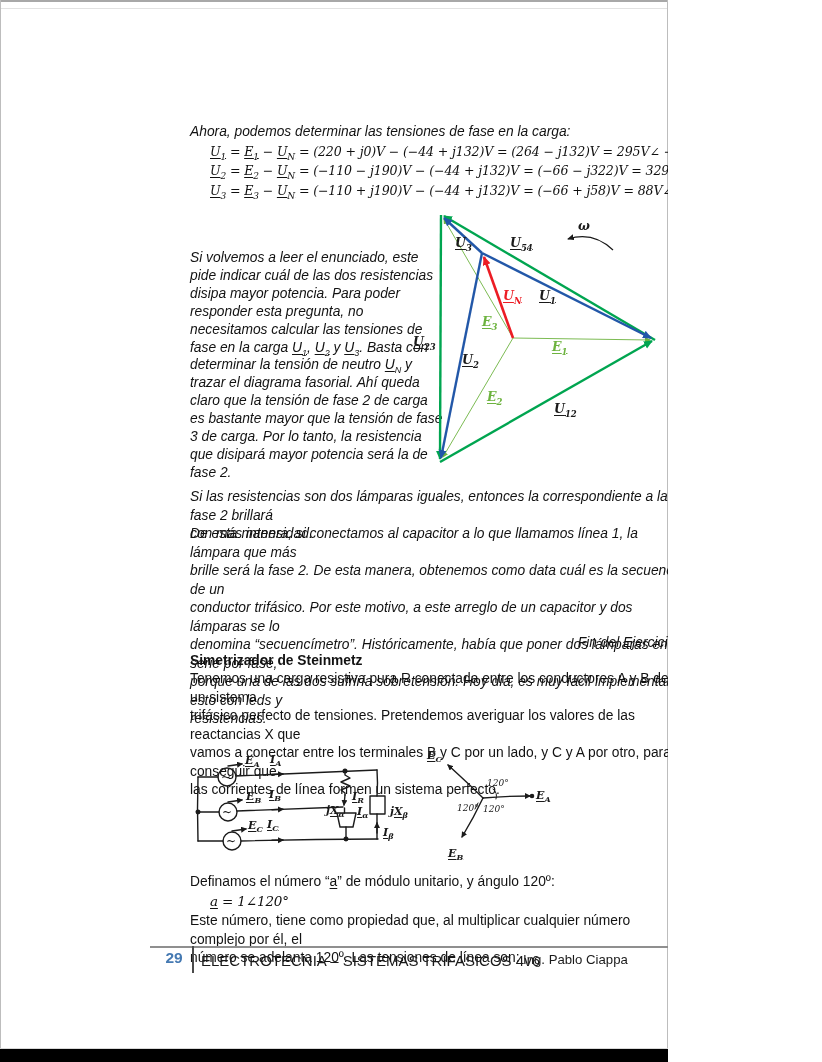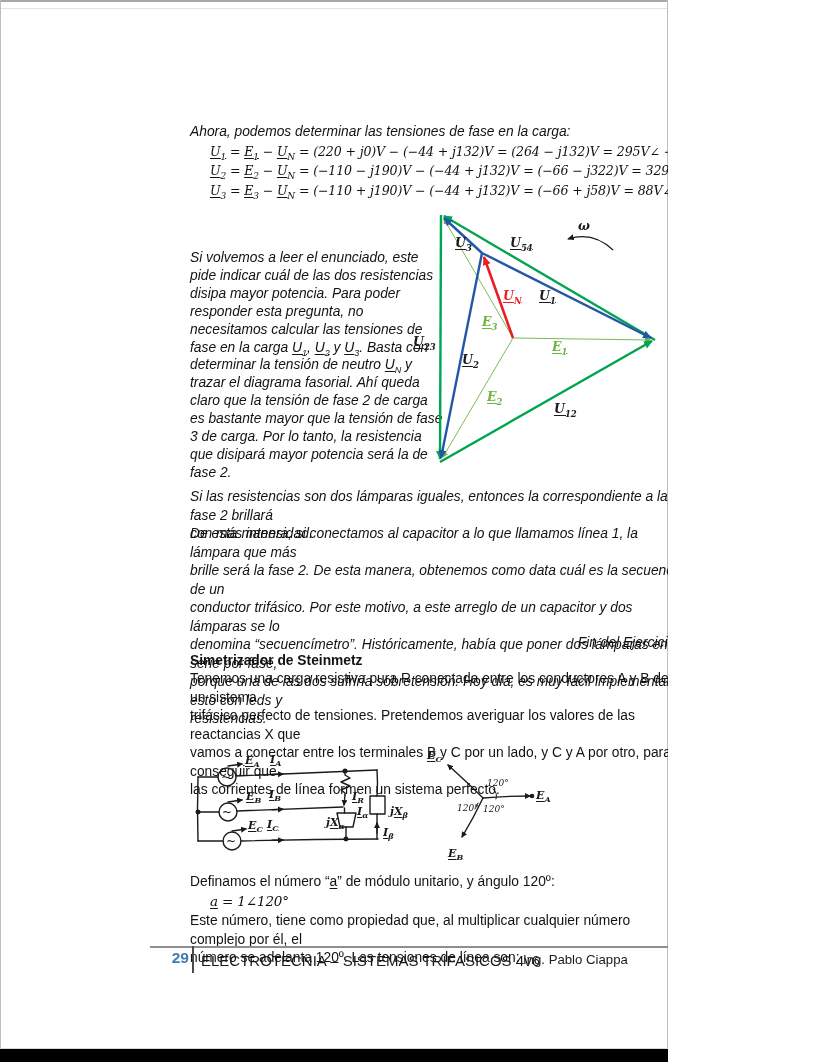--- a/index.html
+++ b/index.html
@@ -28,21 +28,21 @@
   .fas-label sub{font-size:8.5px;}
   
   .hand{position:absolute;font-family:"DejaVu Serif",serif;font-style:italic;font-weight:bold;
         font-size:11px;line-height:12px;color:#161616;}
   .hand sub{font-size:8px;}
   .hand.deg{font-size:9px;font-weight:normal;text-decoration:none;}
   .c-ink{color:#1a1a1a;} .c-red{color:#EC1C24;} .c-lightgreen{color:#6DB33F;}
 
   
   #footer-line{position:absolute;top:946px;left:150px;width:524px;height:2px;background:#8f8f8f;}
-  #footer-num{position:absolute;top:949px;left:159px;width:30px;text-align:right;
+  #footer-num{position:absolute;top:949px;left:159px;width:30px;text-align:center;
               font-weight:bold;font-size:15.5px;color:#4579B2;}
   #footer-vbar{position:absolute;top:946px;left:192px;width:2px;height:27px;background:#4a4a4a;}
   #footer-title{position:absolute;top:952px;left:201px;font-size:15px;color:#1a1a1a;}
   #footer-author{position:absolute;top:952px;left:523px;font-size:13.2px;color:#1a1a1a;}
 </style>
 </head>
 <body>
 
 <div id="page">
   <div id="edge-top"></div>
@@ -179,21 +179,21 @@
       </g>
     </svg>
     <div id="hand-labels">
         <span class="hand c-ink" style="left: 55px; top: 10px;"><span class="sym">E<sub>A</sub></span></span>
         <span class="hand c-ink" style="left: 80px; top: 9px;"><span class="sym">I<sub>A</sub></span></span>
         <span class="hand c-ink" style="left: 56px; top: 46px;"><span class="sym">E<sub>B</sub></span></span>
         <span class="hand c-ink" style="left: 79px; top: 44px;"><span class="sym">I<sub>B</sub></span></span>
         <span class="hand c-ink" style="left: 58px; top: 75px;"><span class="sym">E<sub>C</sub></span></span>
         <span class="hand c-ink" style="left: 77px; top: 74px;"><span class="sym">I<sub>C</sub></span></span>
         <span class="hand c-ink" style="left: 162px; top: 29px; margin-top: 17px;"><span class="sym">I<sub>R</sub></span></span>
-        <span class="hand c-ink" style="left: 136px; top: 60px; margin-top: 12px;">j<span class="sym">X<sub>α</sub></span></span>
+        <span class="hand c-ink" style="left: 136px; top: 60px;">j<span class="sym">X<sub>α</sub></span></span>
         <span class="hand c-ink" style="left: 167px; top: 61px;"><span class="sym">I<sub>α</sub></span></span>
         <span class="hand c-ink" style="left: 200px; top: 61px;">j<span class="sym">X<sub>β</sub></span></span>
         <span class="hand c-ink" style="left: 193px; top: 82px;"><span class="sym">I<sub>β</sub></span></span>
         <span class="hand c-ink" style="left: 237px; top: 5px;"><span class="sym">E<sub>C</sub></span></span>
         <span class="hand c-ink" style="left: 346px; top: 45px;"><span class="sym">E<sub>A</sub></span></span>
         <span class="hand c-ink" style="left: 258px; top: 103px;"><span class="sym">E<sub>B</sub></span></span>
         <span class="hand deg c-ink" style="left: 297px; top: 32px;">120°</span>
         <span class="hand deg c-ink" style="left: 267px; top: 57px;">120°</span>
         <span class="hand deg c-ink" style="left: 293px; top: 58px;">120°</span>
       </div>

